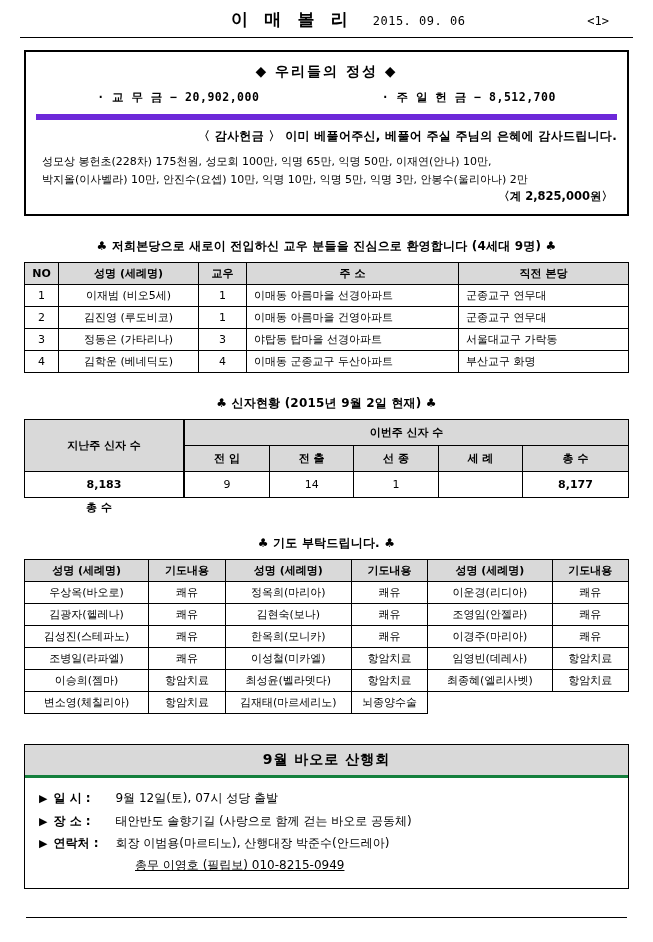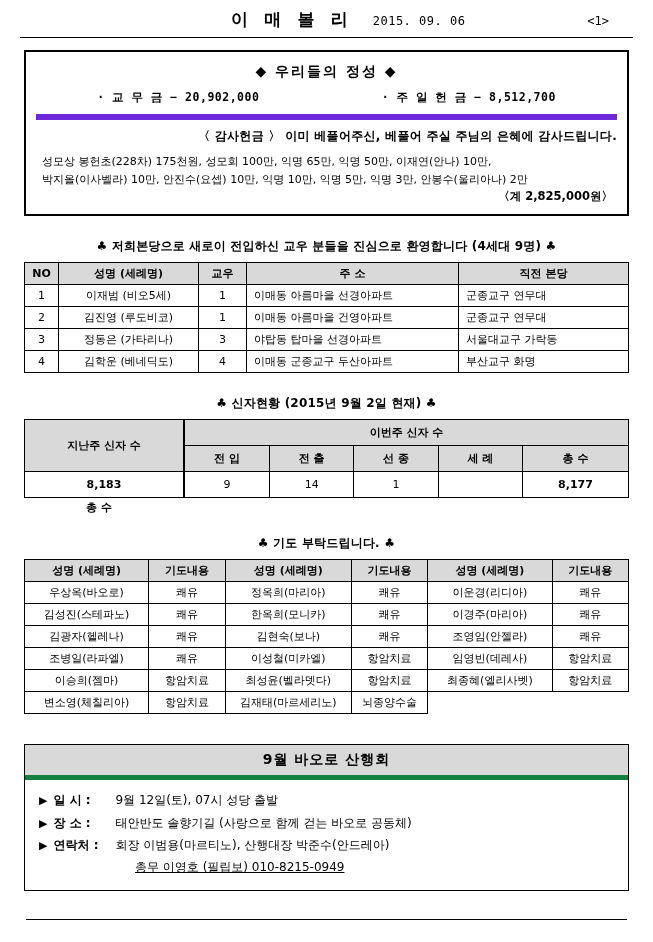--- a/index.html
+++ b/index.html
@@ -149,21 +149,21 @@
   .tbl-prayer td { padding: 3px 2px; }
 
   
   .notice-box {
     margin: 30px 6px 0 6px;
     border: 1px solid #000;
     box-sizing: border-box;
   }
   .notice-title {
     background: #d9d9d9;
-    border-bottom: 5px solid #15803d;
+    border-bottom: 3px solid #15803d;
     text-align: center;
     font-weight: bold;
     font-size: 14px;
     padding: 6px 0 6px 0;
     letter-spacing: 1px;
   }
   .notice-body {
     padding: 9px 14px 11px 14px;
     font-size: 12px;
     line-height: 1.85;
@@ -324,33 +324,33 @@
     <tbody>
       <tr>
         <td>우상옥(바오로)</td>
         <td>쾌유</td>
         <td>정옥희(마리아)</td>
         <td>쾌유</td>
         <td>이운경(리디아)</td>
         <td>쾌유</td>
       </tr>
       <tr>
+        <td>김광자(헬레나)</td>
+        <td>쾌유</td>
+        <td>김현숙(보나)</td>
+        <td>쾌유</td>
+        <td>조영임(안젤라)</td>
+        <td>쾌유</td>
+      </tr>
+      <tr>
         <td>김성진(스테파노)</td>
         <td>쾌유</td>
         <td>한옥희(모니카)</td>
         <td>쾌유</td>
         <td>이경주(마리아)</td>
-        <td>쾌유</td>
-      </tr>
-      <tr>
-        <td>김광자(헬레나)</td>
-        <td>쾌유</td>
-        <td>김현숙(보나)</td>
-        <td>쾌유</td>
-        <td>조영임(안젤라)</td>
         <td>쾌유</td>
       </tr>
       <tr>
         <td>조병일(라파엘)</td>
         <td>쾌유</td>
         <td>이성철(미카엘)</td>
         <td>항암치료</td>
         <td>임영빈(데레사)</td>
         <td>항암치료</td>
       </tr>

